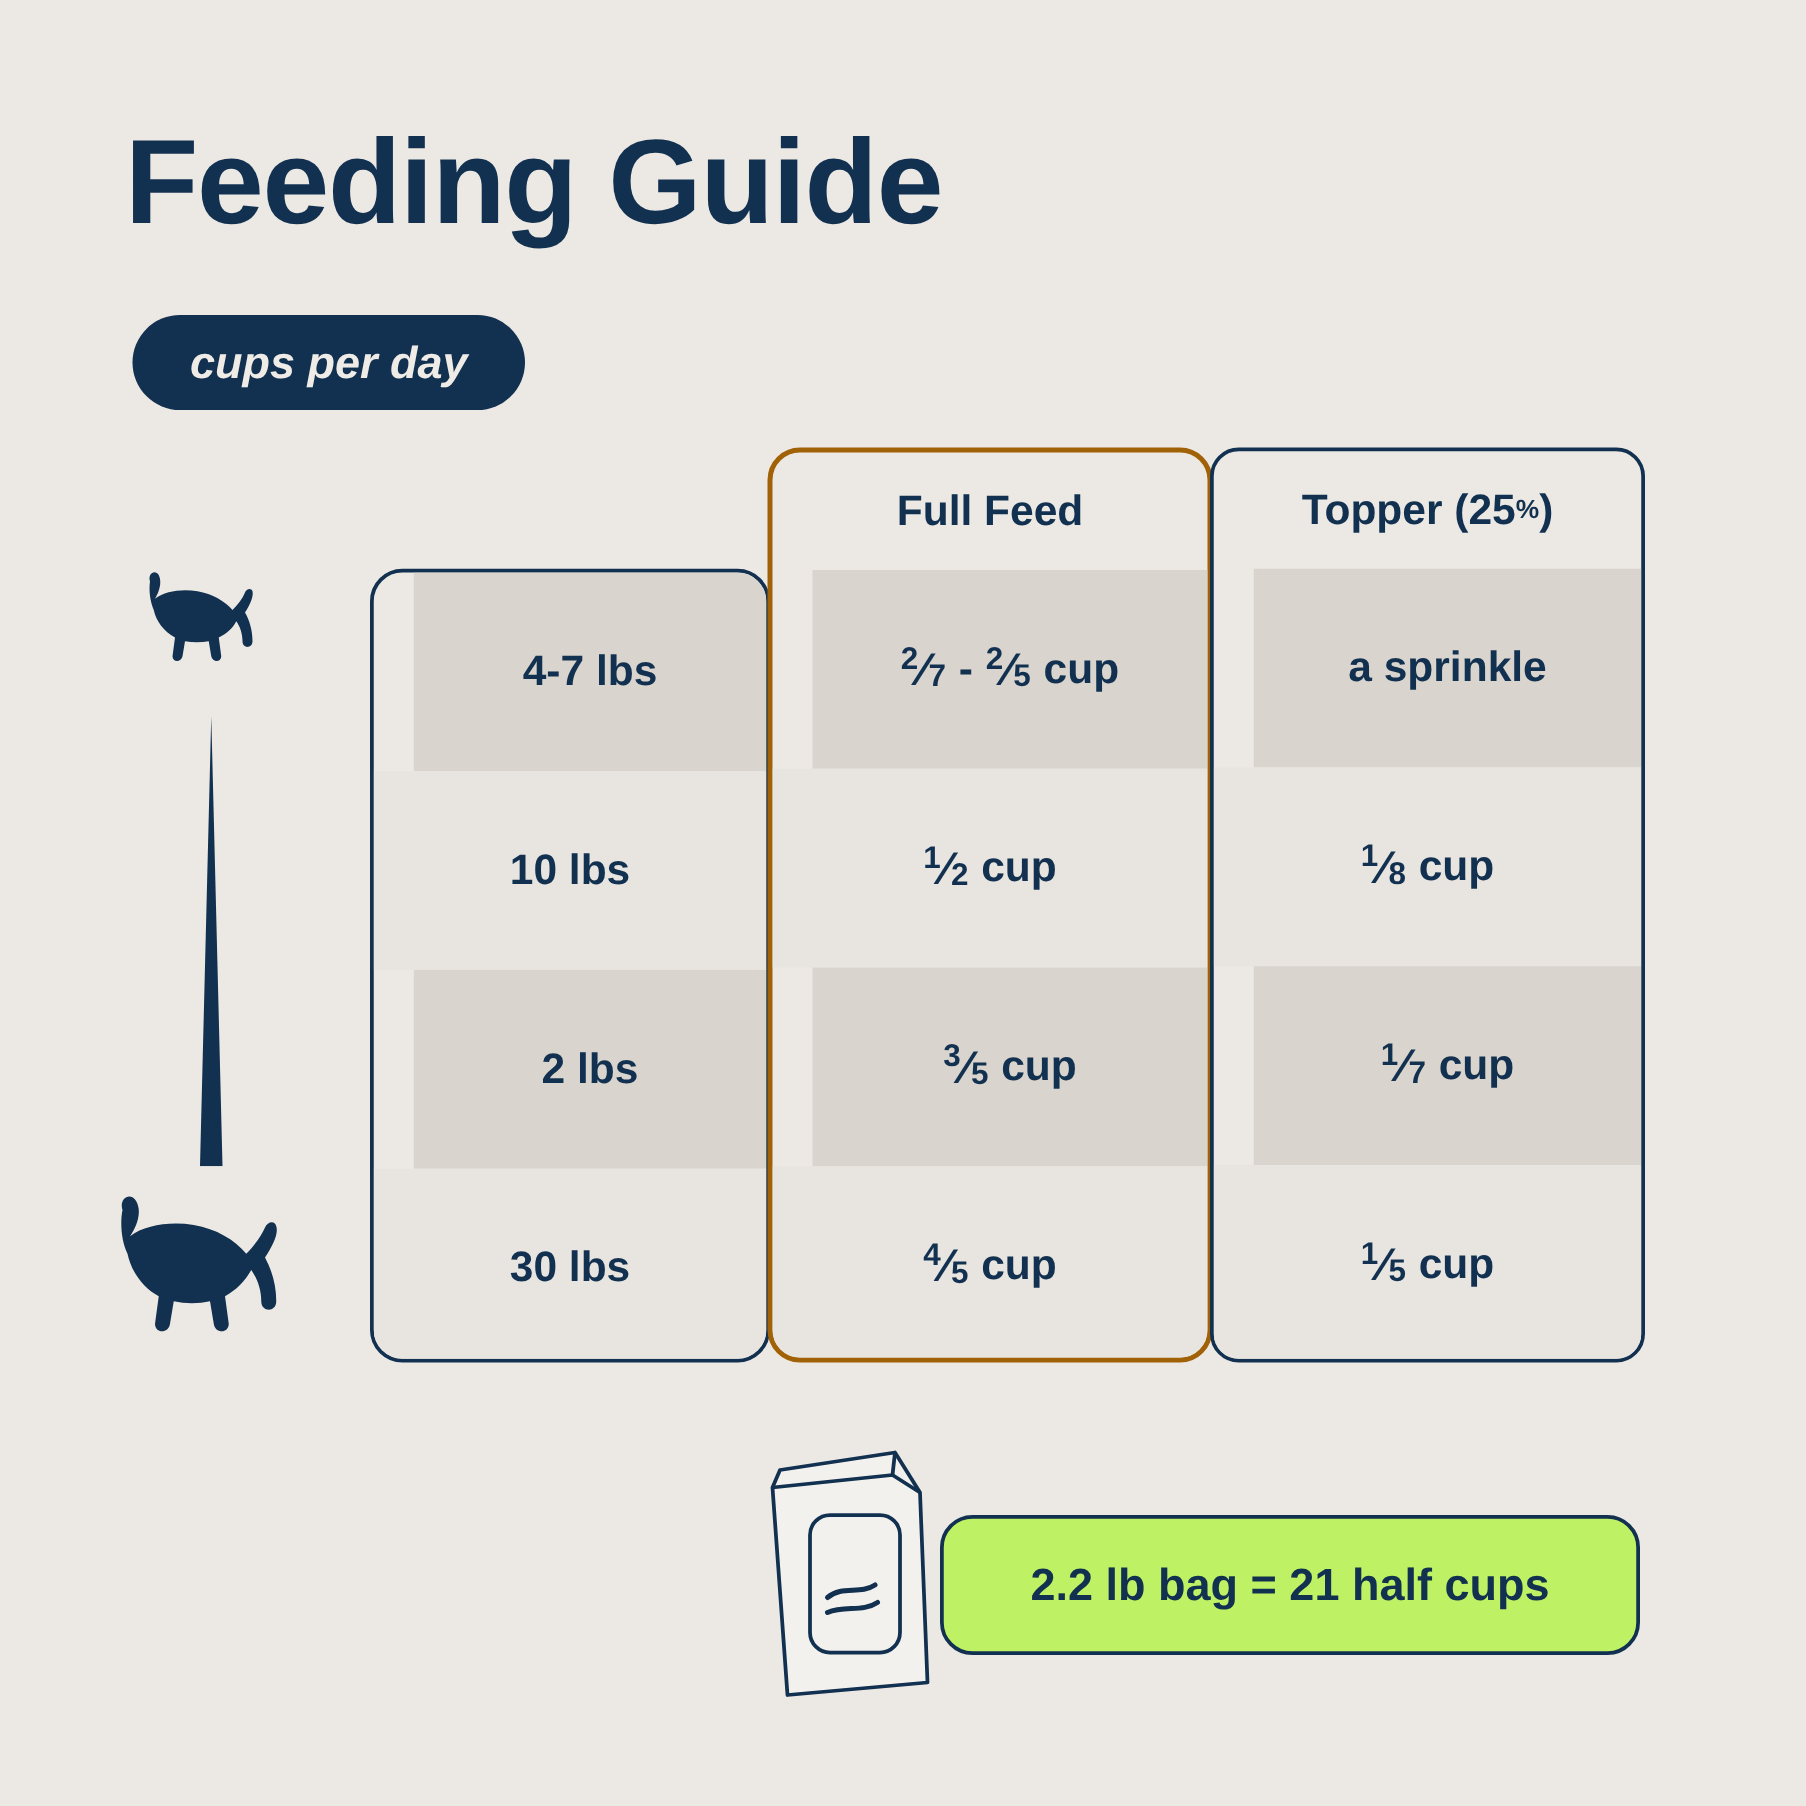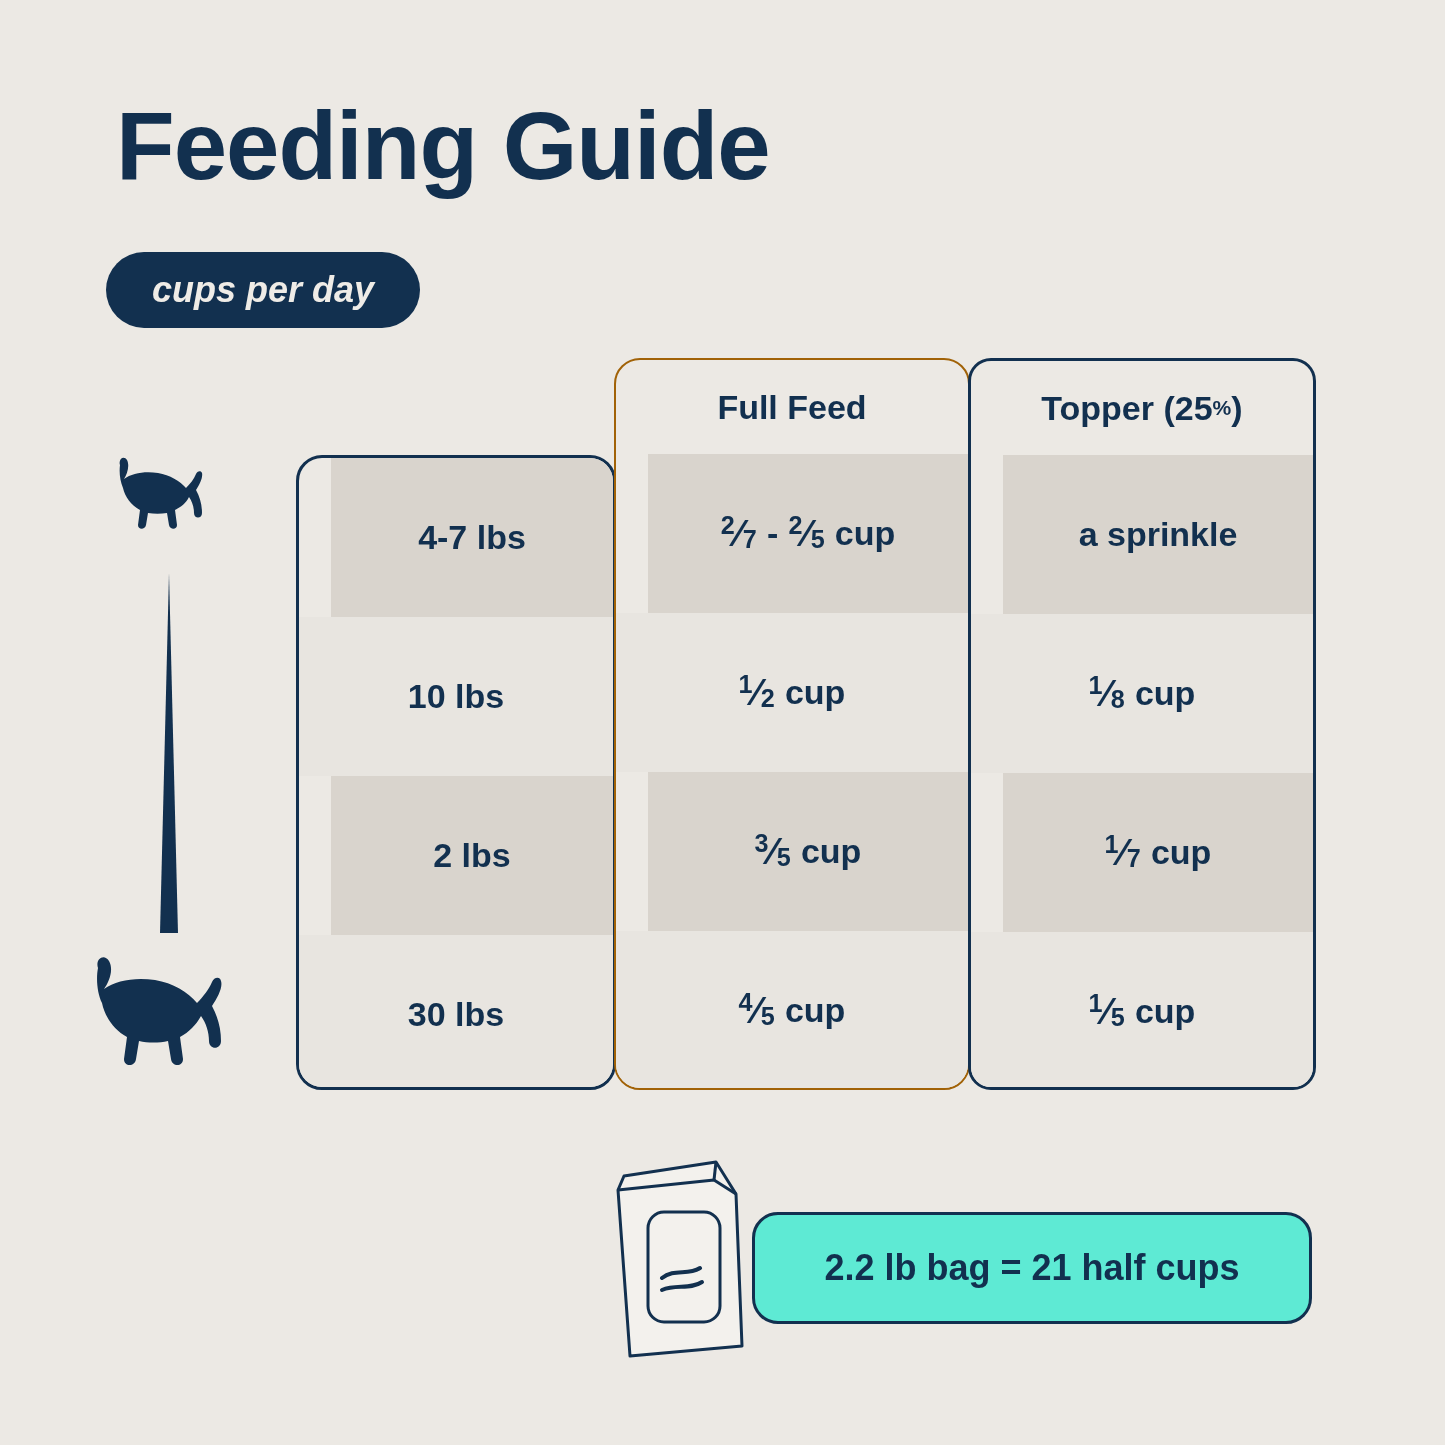--- a/index.html
+++ b/index.html
@@ -16,21 +16,21 @@
     position: relative;
   }
   .page {
     position: absolute;
     inset: 0;
   }
 
   
   .title {
     position: absolute;
-    left: 116px;
+    left: 100px;
     top: 96px;
     font-size: 96px;
     font-weight: bold;
     letter-spacing: -1px;
     color: #12304f;
     line-height: 1.05;
   }
 
   
   .pill {
@@ -70,21 +70,21 @@
     box-sizing: border-box;
     overflow: hidden;
   }
   
   .col-full {
     position: absolute;
     left: 318px;
     top: 0;
     width: 356px;
     height: 732px;
-    border: 2px solid #a16207;
+    border: 4px solid #a16207;
     border-radius: 26px;
     box-sizing: border-box;
     overflow: hidden;
   }
   .col-topper {
     position: absolute;
     left: 672px;
     top: 0;
     width: 348px;
     height: 732px;
@@ -176,21 +176,21 @@
     height: 212px;
   }
   .bottom-bar {
     position: absolute;
     left: 156px;
     top: 62px;
     width: 560px;
     height: 112px;
     border: 3px solid #12304f;
     border-radius: 26px;
-    background: #5eead4;
+    background: #bef264;
     box-sizing: border-box;
     display: flex;
     align-items: center;
     justify-content: center;
     font-size: 36px;
     font-weight: bold;
     color: #12304f;
   }
 </style>
 </head>

